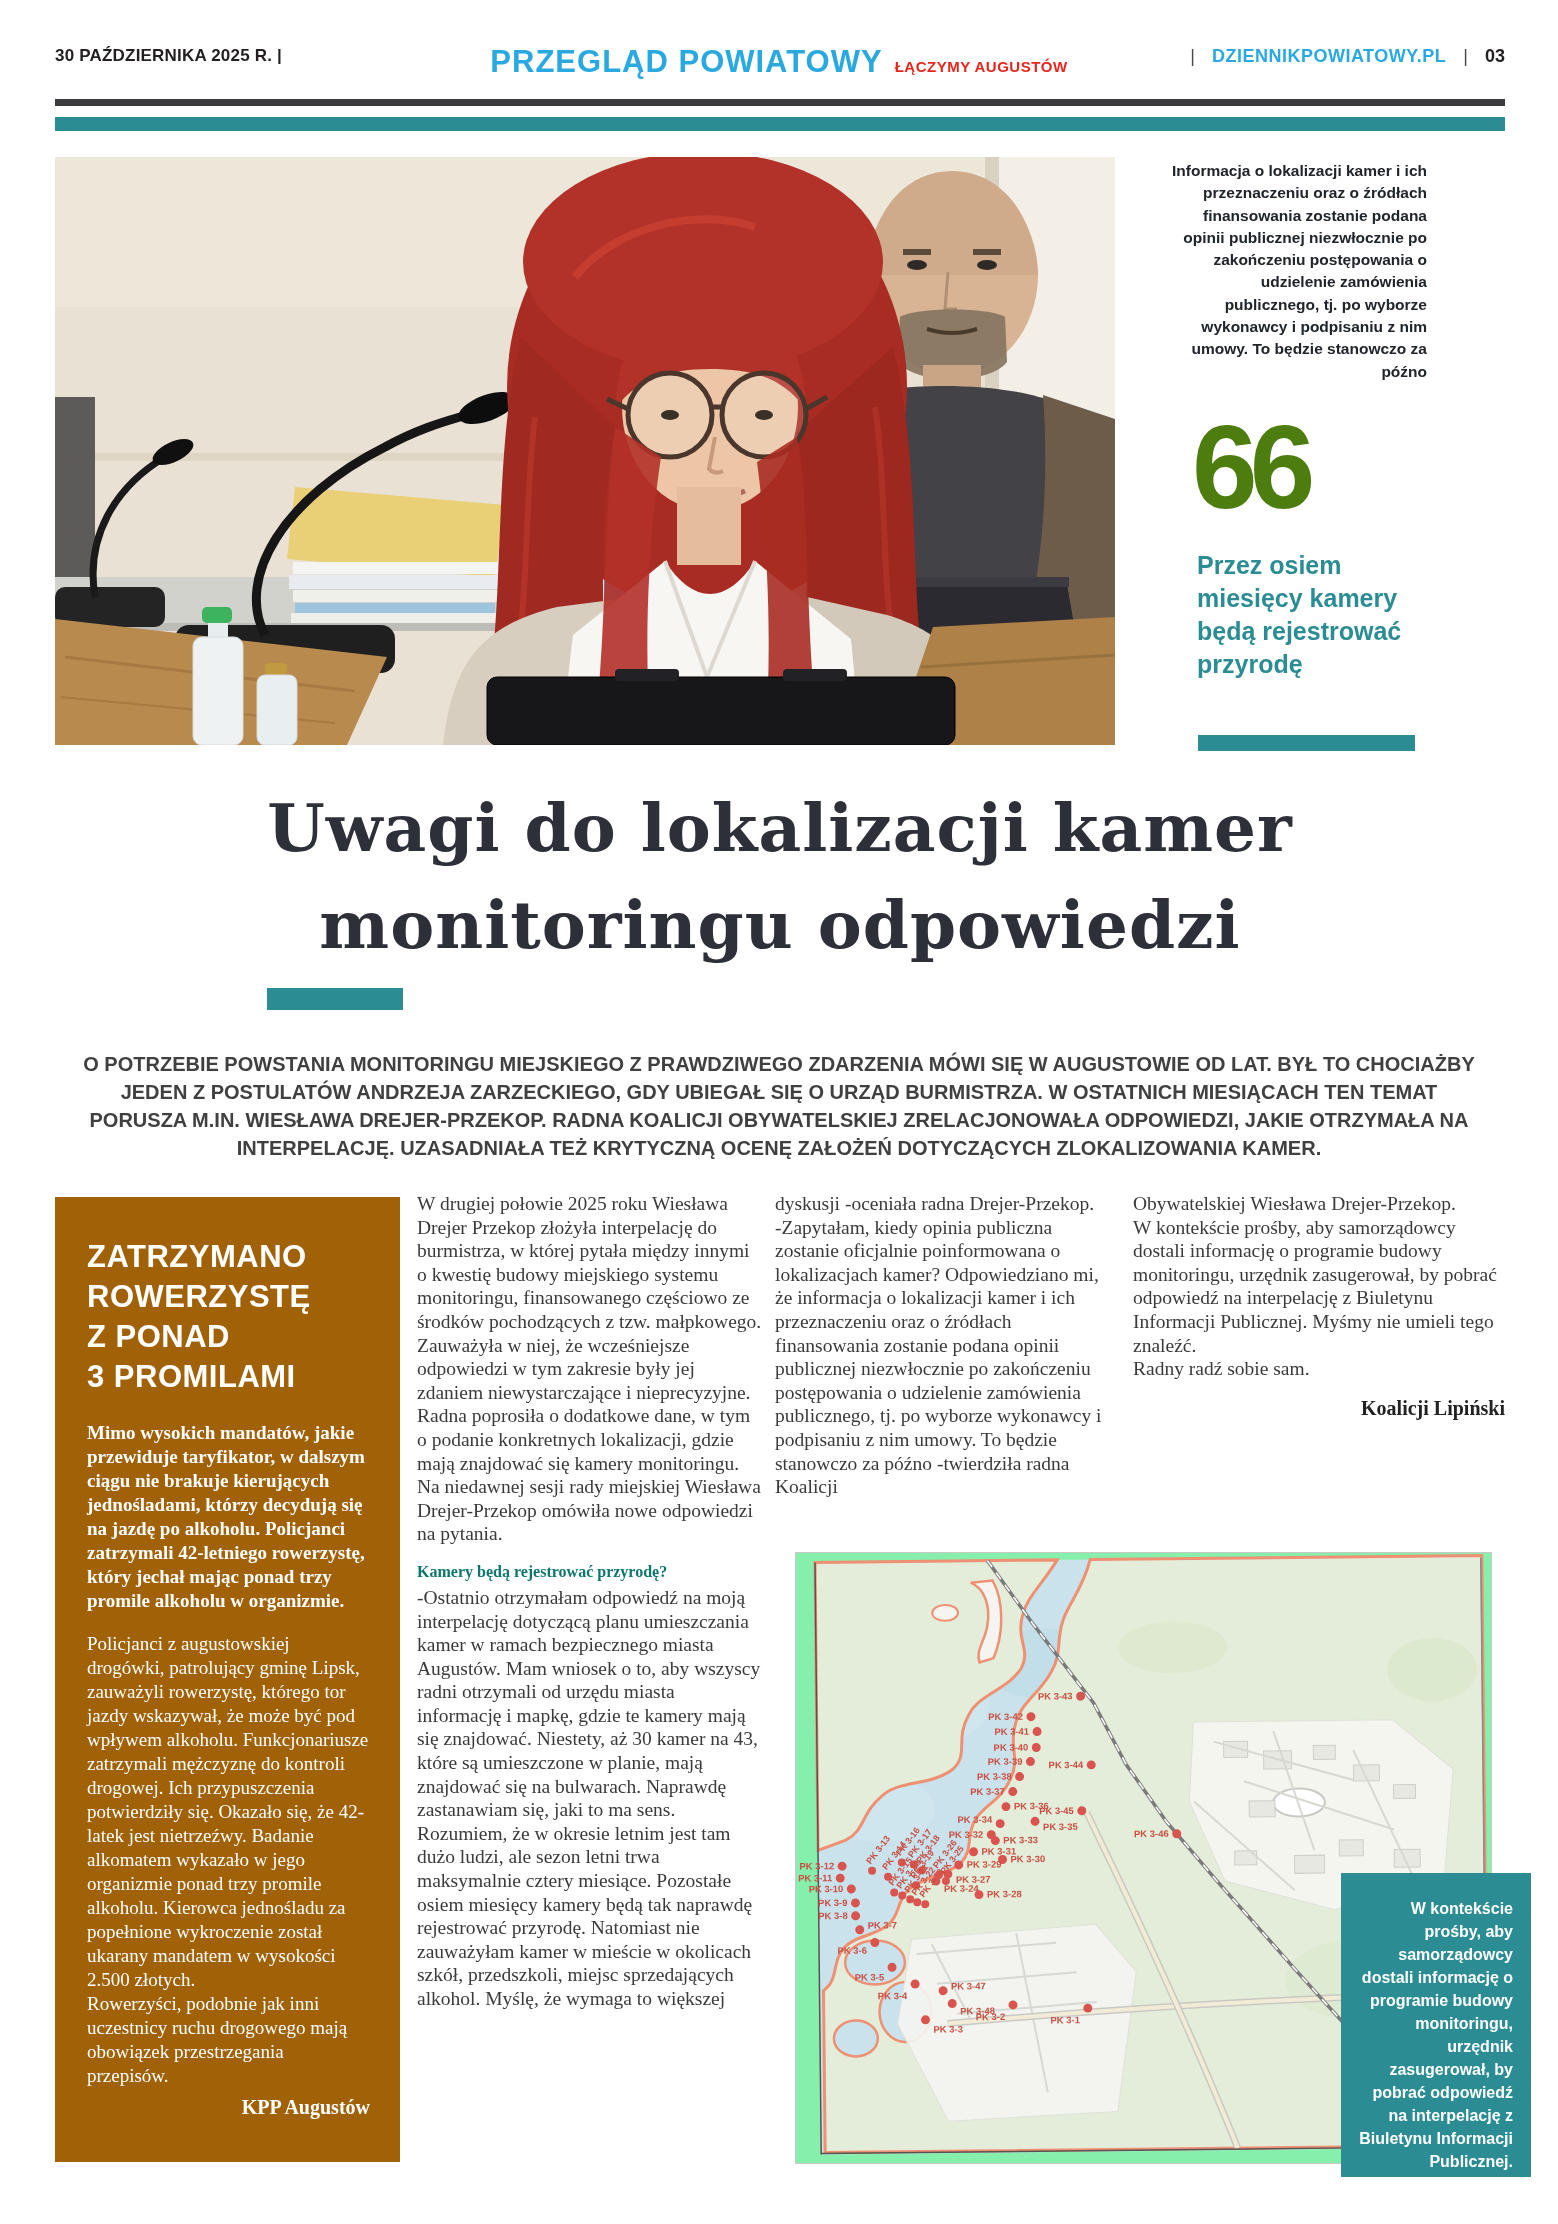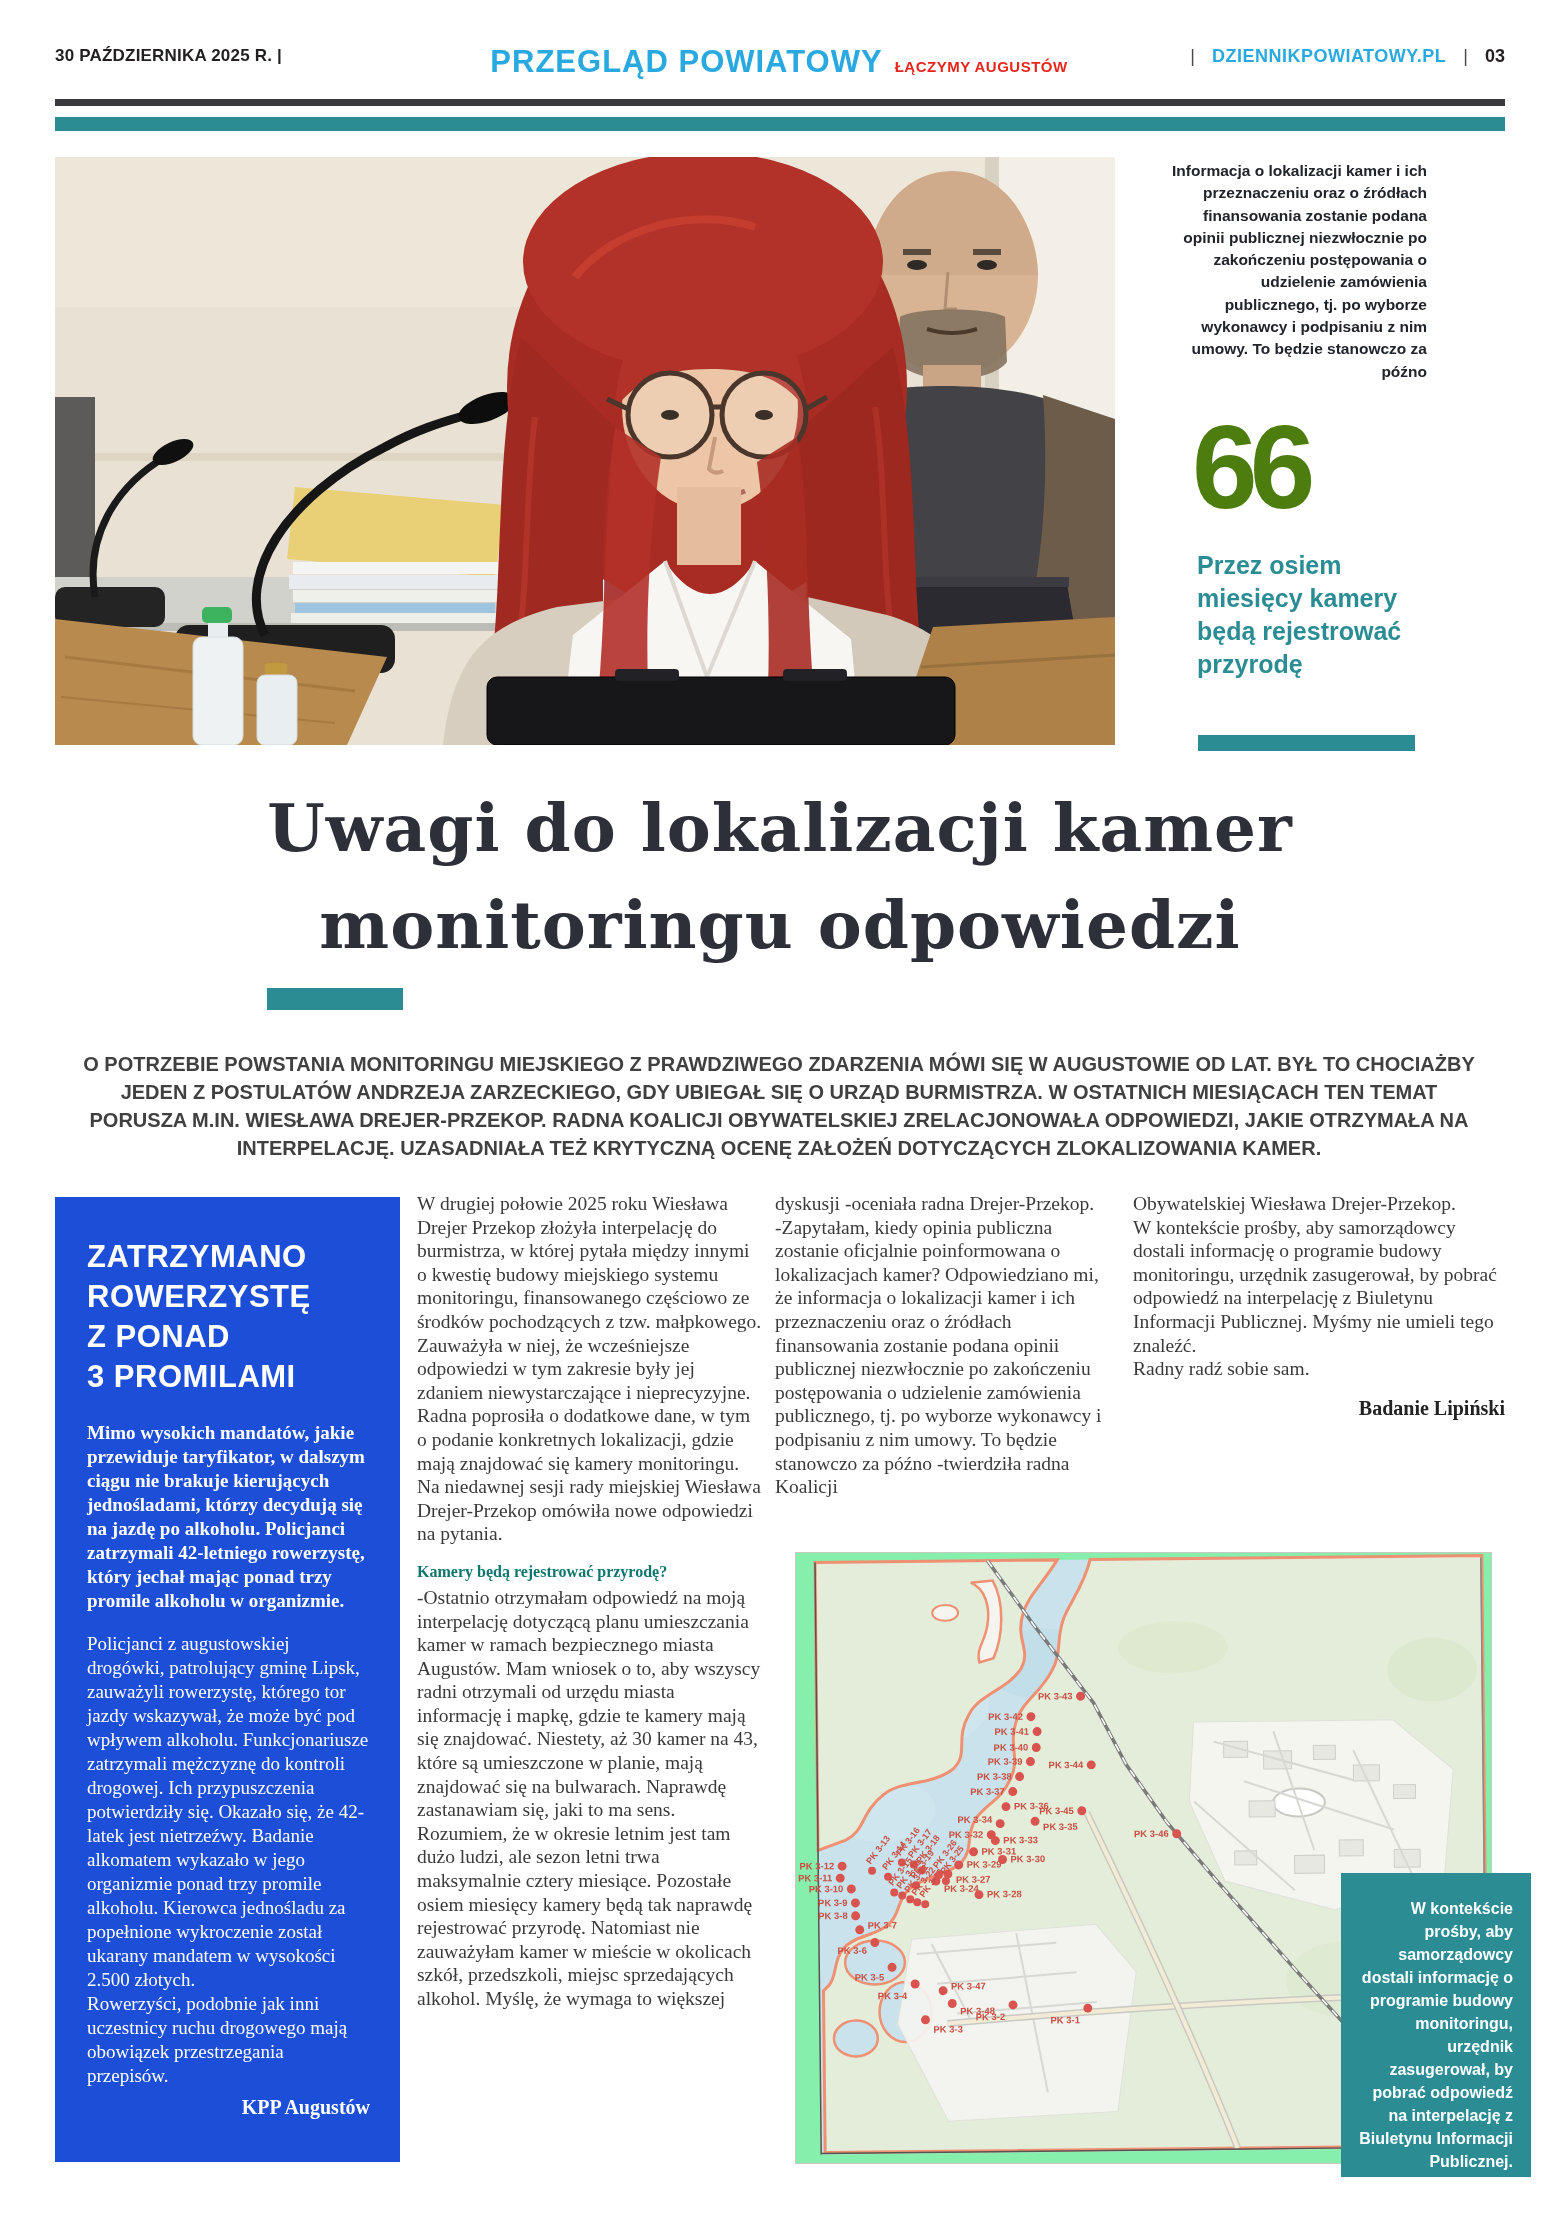--- a/index.html
+++ b/index.html
@@ -29,21 +29,21 @@
   .quote{left:1197px;top:549px;width:300px;font-family:"Liberation Sans",sans-serif;font-weight:bold;
          font-size:25px;line-height:33px;color:#2b8d93;white-space:pre-line;}
   .quote-bar{left:1198px;top:735px;width:217px;height:16px;background:#2b8d93;}
   
   .headline{left:55px;top:780px;width:1450px;text-align:center;font-family:"DejaVu Serif",serif;
             font-weight:bold;font-size:66px;line-height:97px;color:#2d3039;letter-spacing:1px;}
   .headline-bar{left:267px;top:988px;width:136px;height:22px;background:#2b8d93;}
   .lead{left:75px;top:1050px;width:1408px;text-align:center;font-family:"Liberation Sans",sans-serif;
         font-weight:bold;font-size:20px;line-height:28px;color:#404040;}
   
-  .graybox{left:55px;top:1197px;width:345px;height:965px;background:#1d4ed8;color:#ffffff;
+  .graybox{left:55px;top:1197px;width:345px;height:965px;background:#a16207;color:#ffffff;
            box-sizing:border-box;padding:40px 30px 30px 32px;overflow:hidden;}
   .graybox .gb-title{font-family:"Liberation Sans",sans-serif;font-weight:bold;font-size:31px;
                      line-height:40px;white-space:pre-line;letter-spacing:.5px;}
   .graybox .gb-intro{margin-top:24px;font-weight:bold;font-size:19px;line-height:24px;}
   .graybox .gb-body{font-size:19px;line-height:24px;white-space:pre-line;}
   .graybox .gb-sig{margin-top:8px;text-align:right;font-weight:bold;font-size:20px;}
   
   .col{font-size:19.5px;line-height:23.6px;color:#3a3a3a;}
   .col p{margin:0;}
   .col1{left:417px;top:1192px;width:345px;}
@@ -223,21 +223,21 @@
     <p>-Ostatnio otrzymałam odpowiedź na moją interpelację dotyczącą planu umieszczania kamer w ramach bezpiecznego miasta Augustów. Mam wniosek o to, aby wszyscy radni otrzymali od urzędu miasta informację i mapkę, gdzie te kamery mają się znajdować. Niestety, aż 30 kamer na 43, które są umieszczone w planie, mają znajdować się na bulwarach. Naprawdę zastanawiam się, jaki to ma sens. Rozumiem, że w okresie letnim jest tam dużo ludzi, ale sezon letni trwa maksymalnie cztery miesiące. Pozostałe osiem miesięcy kamery będą tak naprawdę rejestrować przyrodę. Natomiast nie zauważyłam kamer w mieście w okolicach szkół, przedszkoli, miejsc sprzedających alkohol. Myślę, że wymaga to większej</p>
   </div>
   <div class="abs col col2">
     <p>dyskusji -oceniała radna Drejer-Przekop.</p>
     <p>-Zapytałam, kiedy opinia publiczna zostanie oficjalnie poinformowana o lokalizacjach kamer? Odpowiedziano mi, że informacja o lokalizacji kamer i ich przeznaczeniu oraz o źródłach finansowania zostanie podana opinii publicznej niezwłocznie po zakończeniu postępowania o udzielenie zamówienia publicznego, tj. po wyborze wykonawcy i podpisaniu z nim umowy. To będzie stanowczo za późno -twierdziła radna Koalicji</p>
   </div>
   <div class="abs col col3">
     <p>Obywatelskiej Wiesława Drejer-Przekop.</p>
     <p>W kontekście prośby, aby samorządowcy dostali informację o programie budowy monitoringu, urzędnik zasugerował, by pobrać odpowiedź na interpelację z Biuletynu Informacji Publicznej. Myśmy nie umieli tego znaleźć.</p>
     <p>Radny radź sobie sam.</p>
-    <p class="byline">Badanie Lipiński</p>
+    <p class="byline">Koalicji Lipiński</p>
   </div>
 
   <div class="abs map">
     <svg width="695" height="610" viewBox="0 0 697 612">
       <g transform="rotate(-0.6 350 300)">
 
         <rect x="22" y="6" width="669" height="594" fill="#c9e2ec"></rect>
         <ellipse cx="120" cy="150" rx="75" ry="45" fill="#d6eaf2" opacity="0.55"></ellipse>
         <ellipse cx="85" cy="255" rx="55" ry="32" fill="#d6eaf2" opacity="0.45"></ellipse>
         <ellipse cx="250" cy="110" rx="60" ry="35" fill="#bcd9e6" opacity="0.5"></ellipse>

